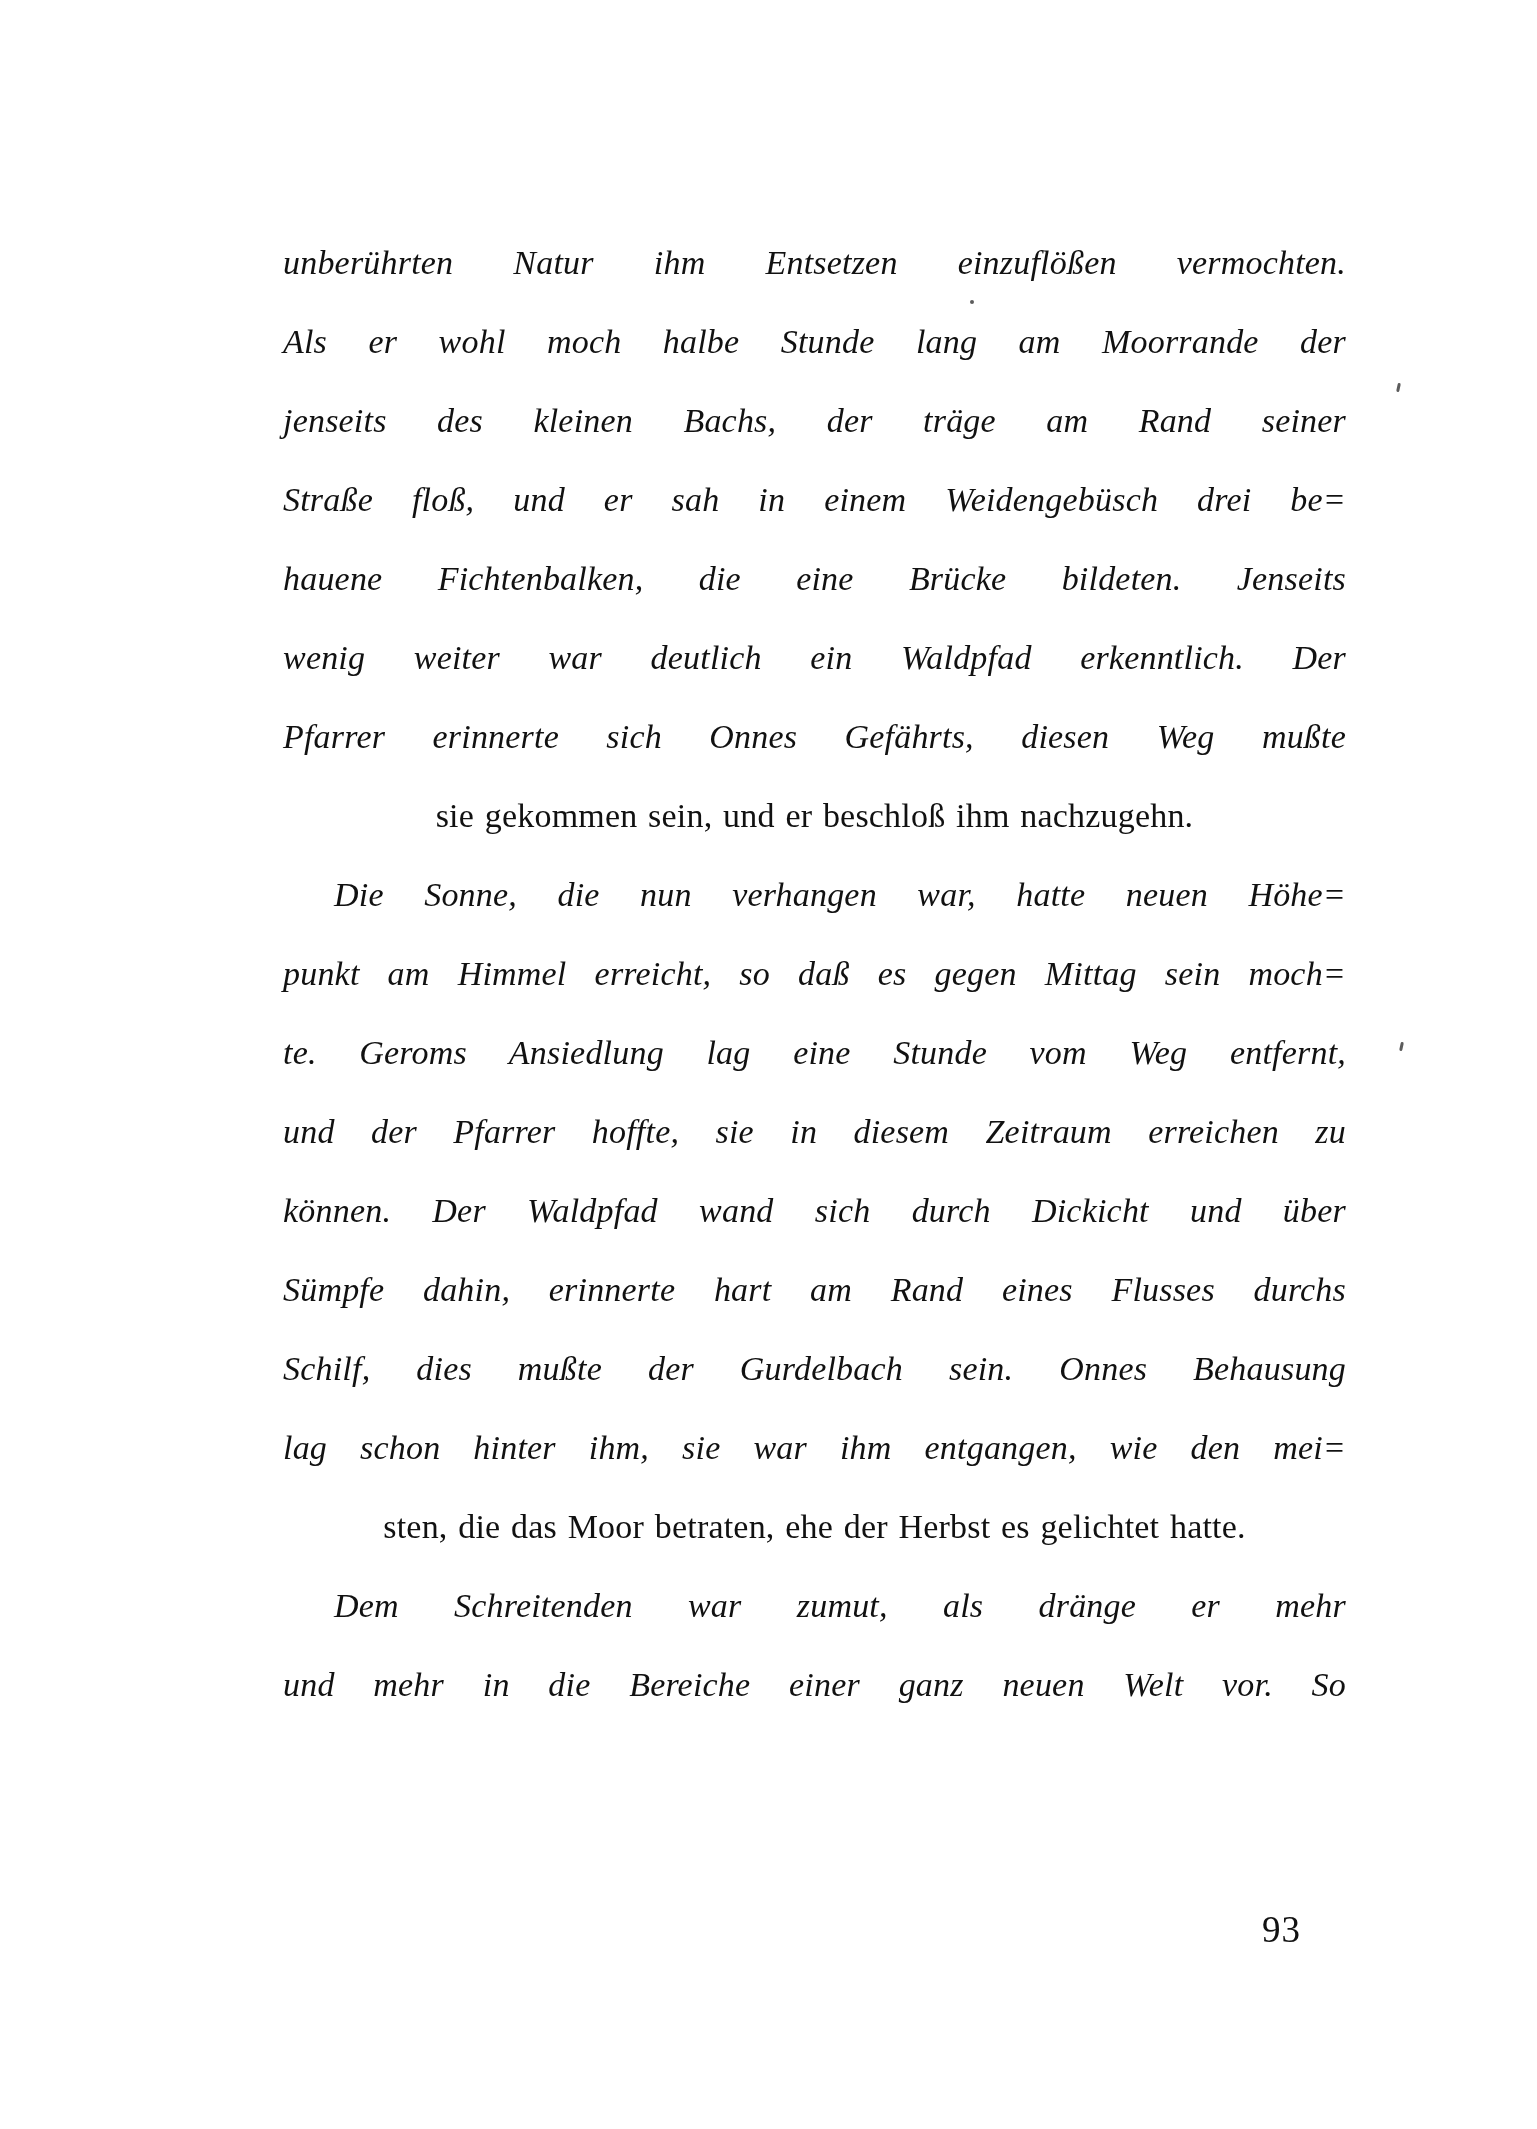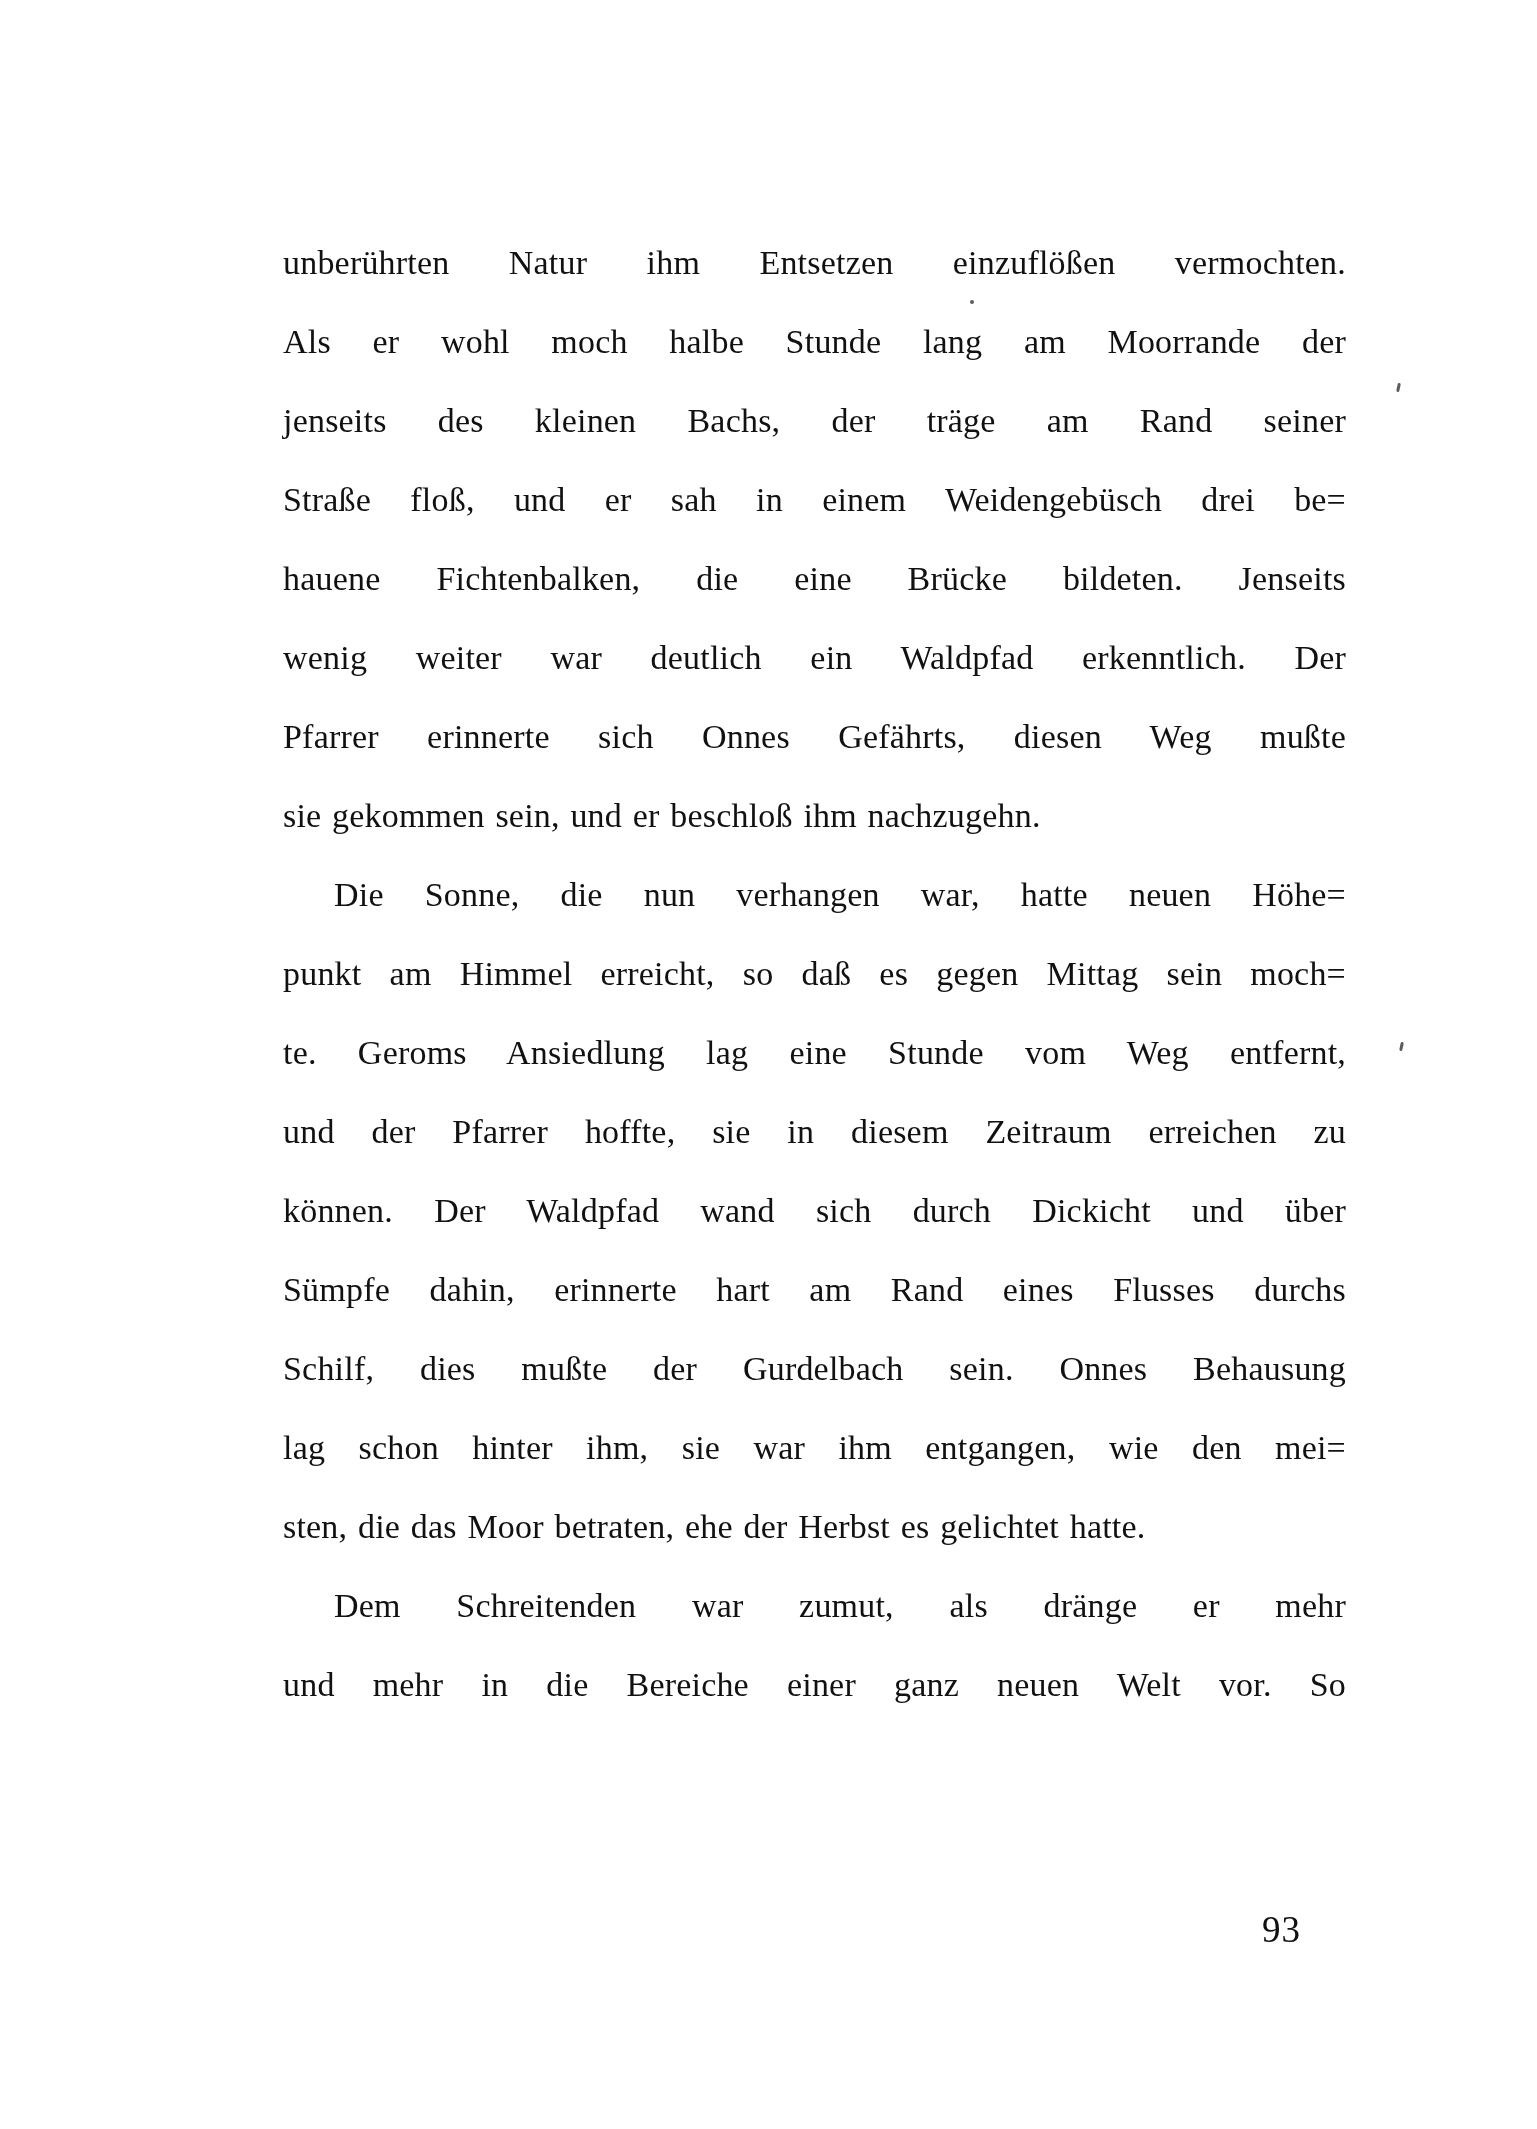--- a/index.html
+++ b/index.html
@@ -26,26 +26,27 @@
     font-size: 34px;
     line-height: 79px;
     font-weight: normal;
     letter-spacing: 0.2px;
     word-spacing: 2px;
     color: #111111;
   }
   .line {
     height: 79px;
     white-space: normal;
-    text-align: left;
+    text-align: center;
   }
   
   .line.fill {
     text-align: justify;
     text-align-last: justify;
+    font-style: italic;
   }
   .line.indent {
     padding-left: 51px;
   }
   .line.indent.fill {
     
     box-sizing: border-box;
   }
   .page-number {
     position: absolute;

